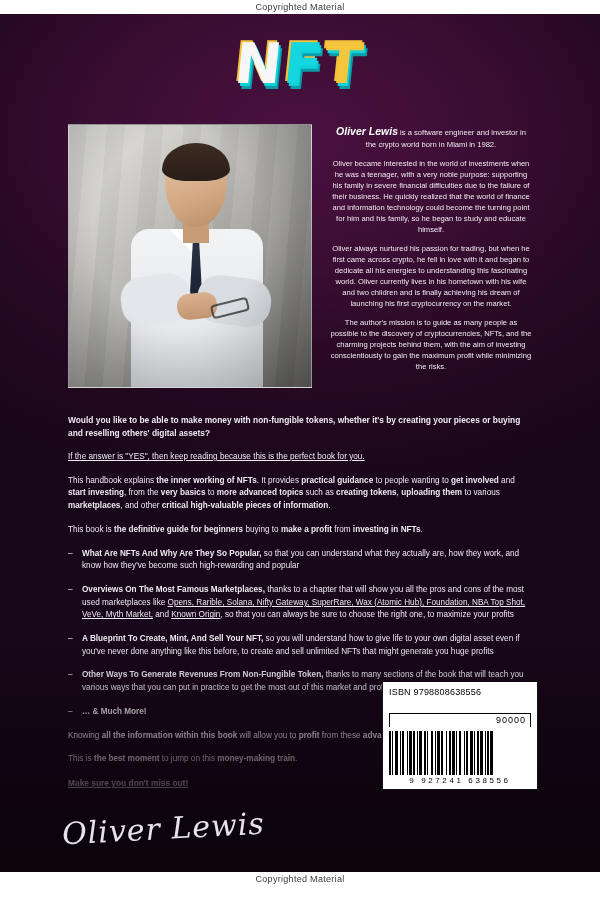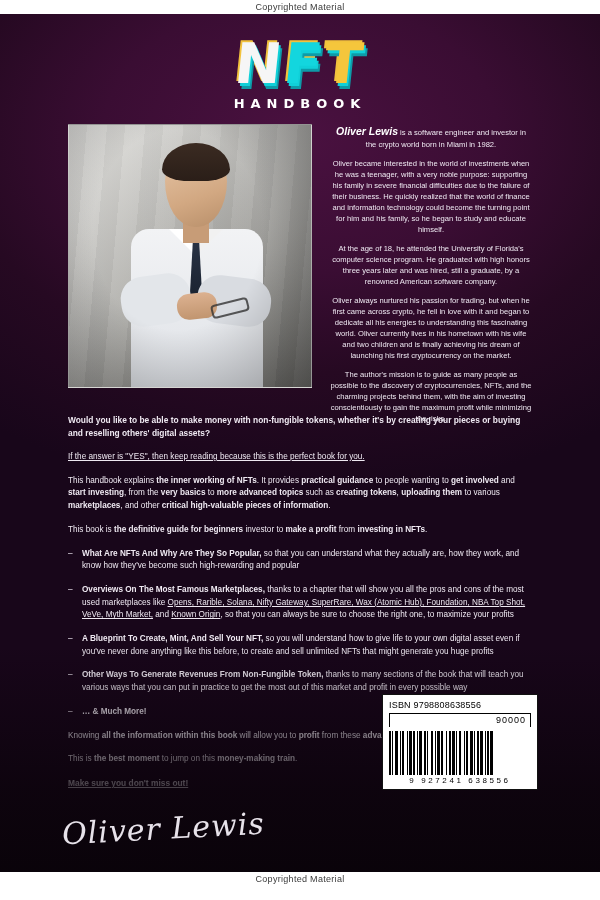--- a/index.html
+++ b/index.html
@@ -257,21 +257,21 @@
     background: #ffffff;
     border: 1px solid #111;
     padding: 5px 6px 4px 6px;
     box-sizing: border-box;
   }
   .isbn-text {
     font-family: "Liberation Sans", sans-serif;
     font-size: 9px;
     color: #000;
     letter-spacing: .2px;
-    margin-bottom: 3px;
+    margin-bottom: 16px;
   }
   .isbn-sub {
     position: relative;
     height: 13px;
     border: 1px solid #000;
     border-bottom: none;
     margin-bottom: 0;
   }
   .isbn-sub span {
     position: absolute;
@@ -321,21 +321,20 @@
 <body>
 
 <div class="page">
 
   <div class="copyright-band copyright-top">Copyrighted Material</div>
 
   <div class="cover">
 
     <div class="logo-wrap">
       <div class="logo-nft"><span class="c1">N</span><span class="c2">F</span><span class="c3">T</span></div>
-      <div class="logo-sub">HANDBOOK</div>
     </div>
 
     <div class="author-row">
       <div class="author-photo">
         <div class="ph-bg"></div>
         <div class="ph-wall"></div>
         <div class="ph-shirt"></div>
         <div class="ph-collar-l"></div>
         <div class="ph-collar-r"></div>
         <div class="ph-tie"></div>
@@ -345,35 +344,34 @@
         <div class="ph-arm-l"></div>
         <div class="ph-arm-r"></div>
         <div class="ph-hand"></div>
         <div class="ph-glasses"></div>
         <div class="ph-vignette"></div>
       </div>
 
       <div class="author-text">
         <p><span class="author-name">Oliver Lewis</span><span> is a software engineer and investor in the crypto world born in Miami in 1982.</span></p>
         <p>Oliver became interested in the world of investments when he was a teenager, with a very noble purpose: supporting his family in severe financial difficulties due to the failure of their business. He quickly realized that the world of finance and information technology could become the turning point for him and his family, so he began to study and educate himself.</p>
-        <p>At the age of 18, he attended the University of Florida's computer science program. He graduated with high honors three years later and was hired, still a graduate, by a renowned American software company.</p>
         <p>Oliver always nurtured his passion for trading, but when he first came across crypto, he fell in love with it and began to dedicate all his energies to understanding this fascinating world. Oliver currently lives in his hometown with his wife and two children and is finally achieving his dream of launching his first cryptocurrency on the market.</p>
         <p>The author's mission is to guide as many people as possible to the discovery of cryptocurrencies, NFTs, and the charming projects behind them, with the aim of investing conscientiously to gain the maximum profit while minimizing the risks.</p>
       </div>
     </div>
 
     <div class="body-copy">
 
       <p class="lead">Would you like to be able to make money with non-fungible tokens, whether it's by creating your pieces or buying and reselling others' digital assets?</p>
 
       <p class="underline">If the answer is "YES", then keep reading because this is the perfect book for you.</p>
 
       <p><span>This handbook explains </span><b>the inner working of NFTs</b><span>. It provides </span><b>practical guidance</b><span> to people wanting to </span><b>get involved</b><span> and </span><b>start investing</b><span>, from the </span><b>very basics</b><span> to </span><b>more advanced topics</b><span> such as </span><b>creating tokens</b><span>, </span><b>uploading them</b><span> to various </span><b>marketplaces</b><span>, and other </span><b>critical high-valuable pieces of information</b><span>.</span></p>
 
-      <p><span>This book is </span><b>the definitive guide for beginners</b><span> investor to </span><b>make a profit</b><span> from </span><b>investing in NFTs</b><span>.</span></p>
+      <p><span>This book is </span><b>the definitive guide for beginners</b><span> buying to </span><b>make a profit</b><span> from </span><b>investing in NFTs</b><span>.</span></p>
 
 
       <ul class="bullets">
         <li><b>What Are NFTs And Why Are They So Popular,</b><span> so that you can understand what they actually are, how they work, and know how they've become such high-rewarding and popular</span></li>
         <li><b>Overviews On The Most Famous Marketplaces,</b><span> thanks to a chapter that will show you all the pros and cons of the most used marketplaces like </span><span class="underline">Opens, Rarible, Solana, Nifty Gateway, SuperRare, Wax (Atomic Hub), Foundation, NBA Top Shot, VeVe, Myth Market,</span><span> and </span><span class="underline">Known Origin</span><span>, so that you can always be sure to choose the right one, to maximize your profits</span></li>
         <li><b>A Blueprint To Create, Mint, And Sell Your NFT,</b><span> so you will understand how to give life to your own digital asset even if you've never done anything like this before, to create and sell unlimited NFTs that might generate you huge profits</span></li>
         <li><b>Other Ways To Generate Revenues From Non-Fungible Token,</b><span> thanks to many sections of the book that will teach you various ways that you can put in practice to get the most out of this market and profit in every possible way</span></li>
         <li><b>… &amp; Much More!</b><span></span></li>
       </ul>
 

